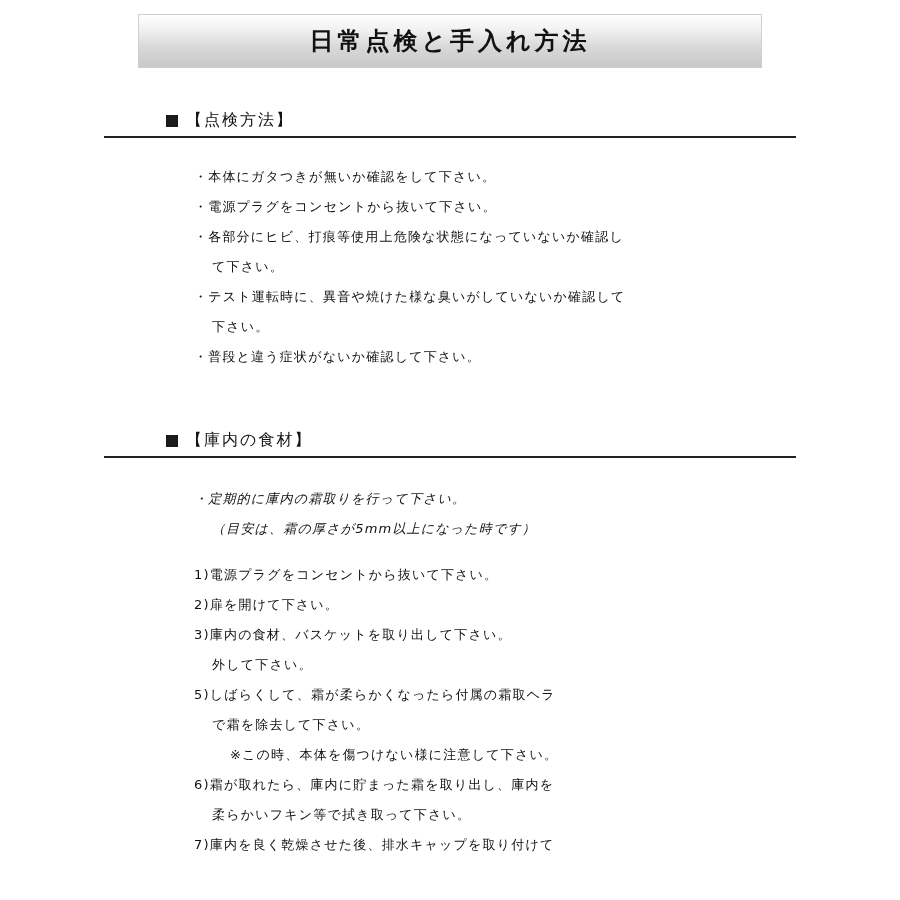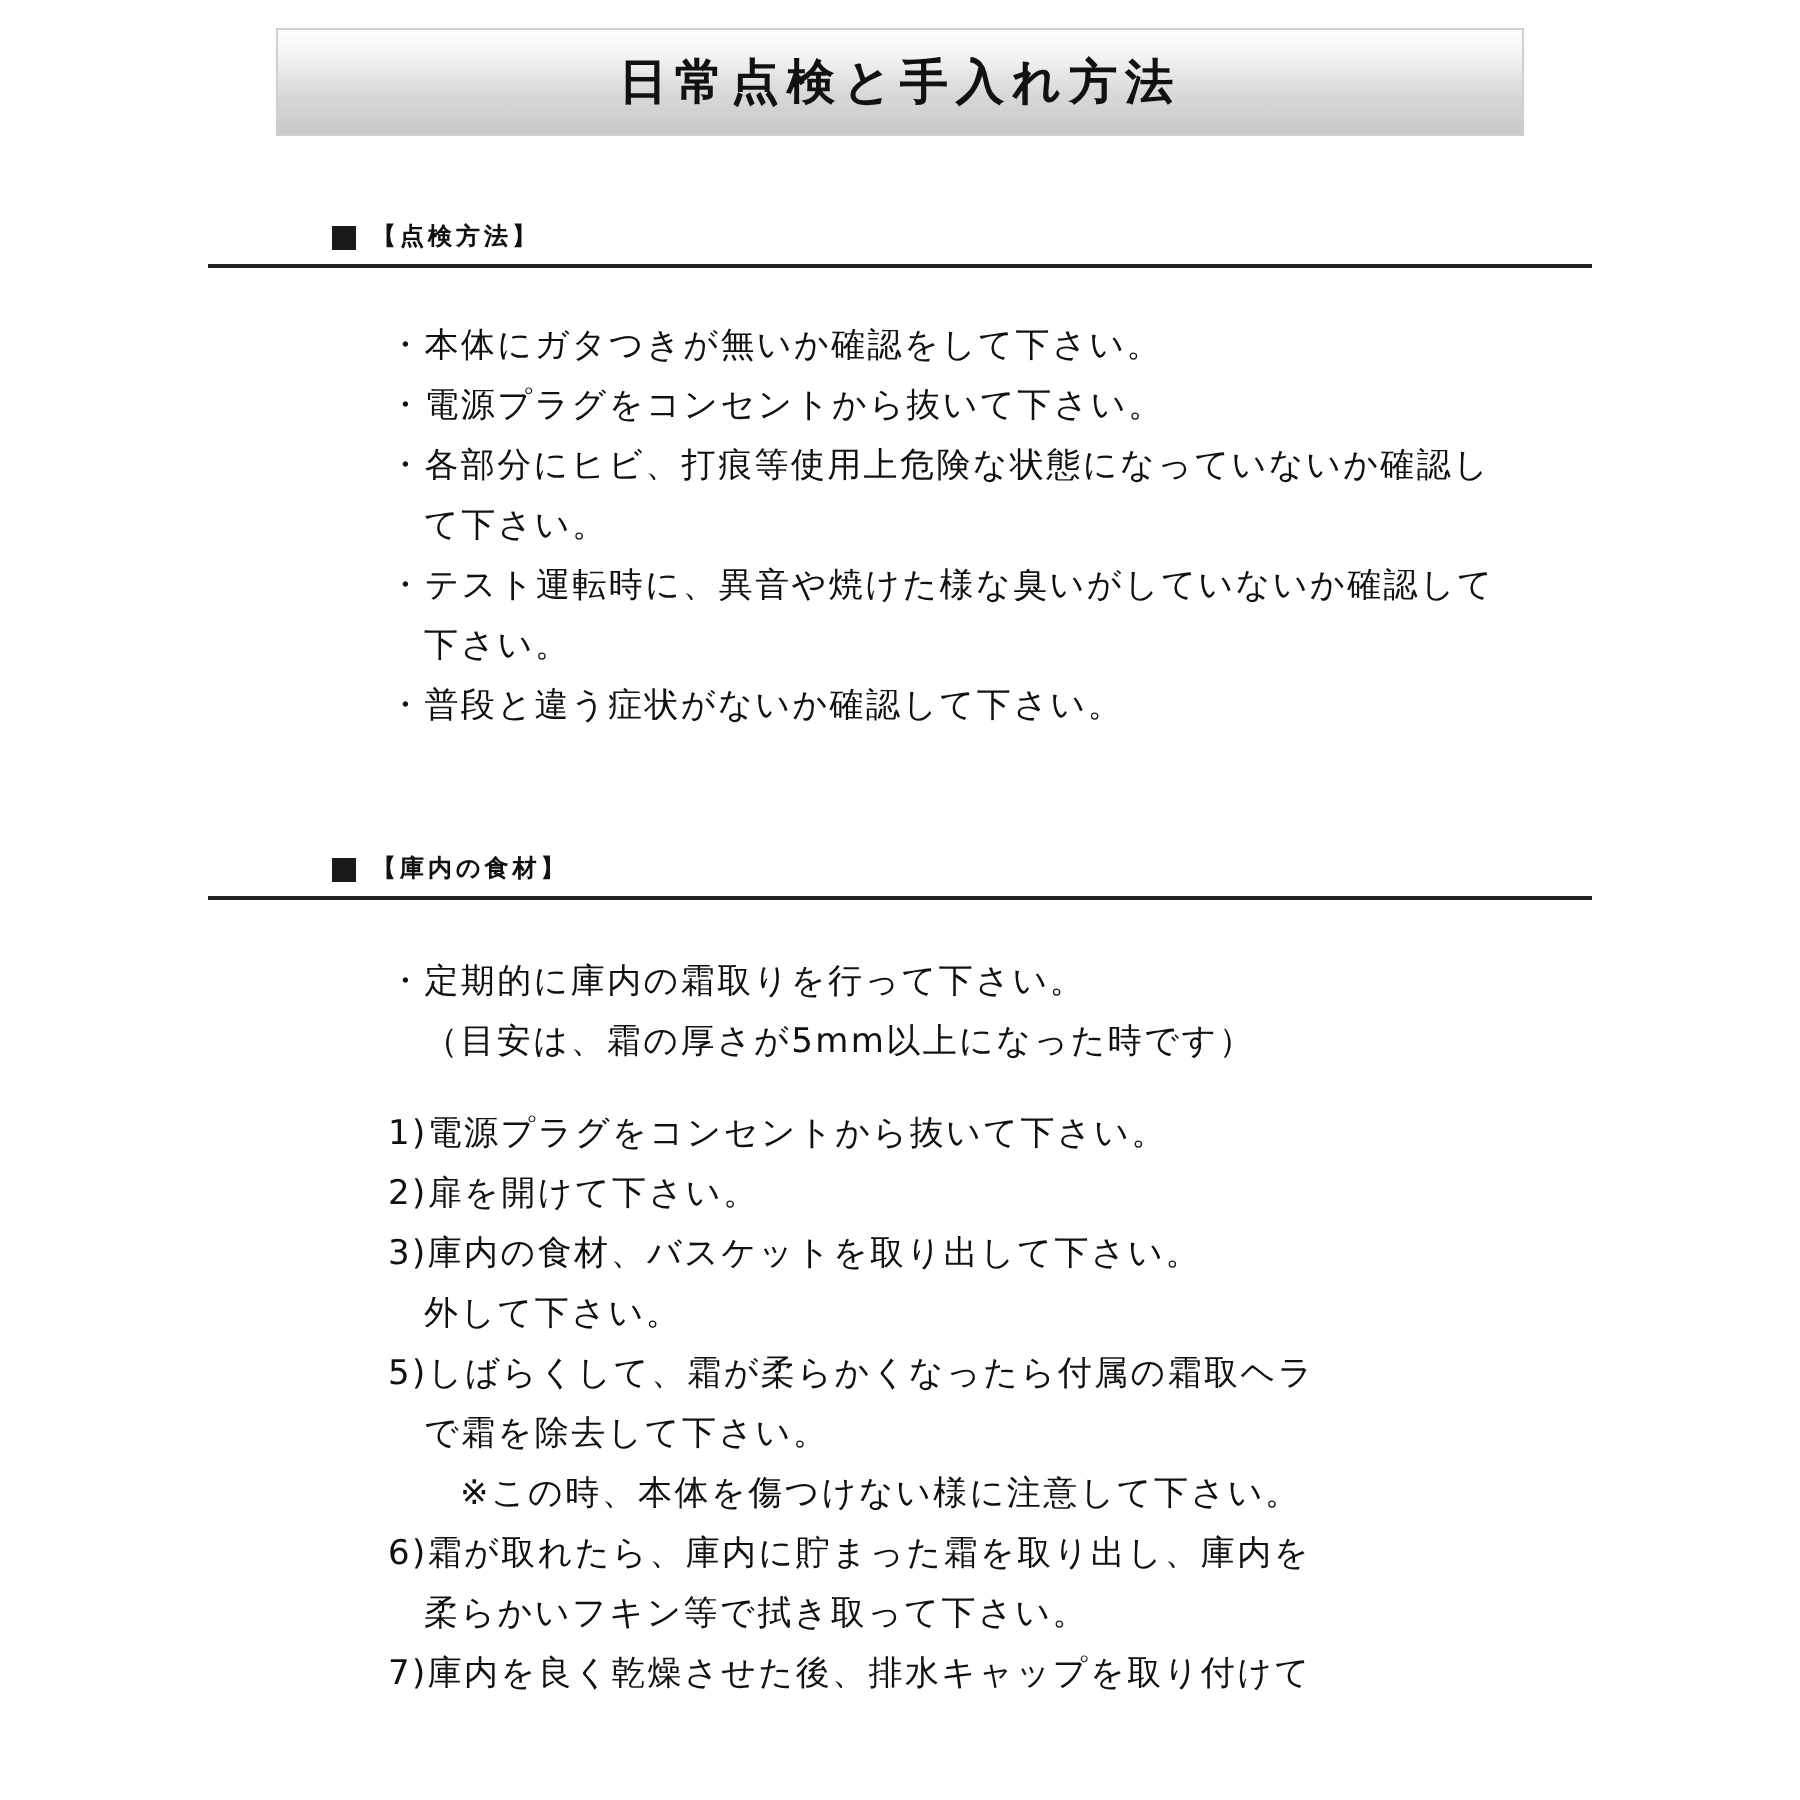--- a/index.html
+++ b/index.html
@@ -57,41 +57,41 @@
     gap: 8px;
     padding-left: 62px;
   }
   .sq {
     width: 12px;
     height: 12px;
     background: #1b1b1b;
     display: inline-block;
   }
   .section-title {
-    font-size: 12px;
-    font-weight: 700;
+    font-size: 16px;
+    font-weight: 400;
     letter-spacing: 2px;
   }
 
   
   .body-block {
     padding-left: 90px;
     padding-right: 40px;
   }
   .line {
-    font-size: 17px;
+    font-size: 13px;
     line-height: 30px;
     letter-spacing: 1.2px;
     white-space: pre;
   }
   .line.indent1 { padding-left: 18px; }
   .line.indent2 { padding-left: 36px; }
 
   #inspect-body { margin-top: 24px; }
-  #care-body { margin-top: 26px; }
+  #care-body { margin-top: 26px; font-style: italic; }
   #care-steps { margin-top: 16px; }
 </style>
 </head>
 <body>
 
 <div class="page">
 
   <div class="title-banner">
     <div class="title-text">日常点検と手入れ方法</div>
   </div>

